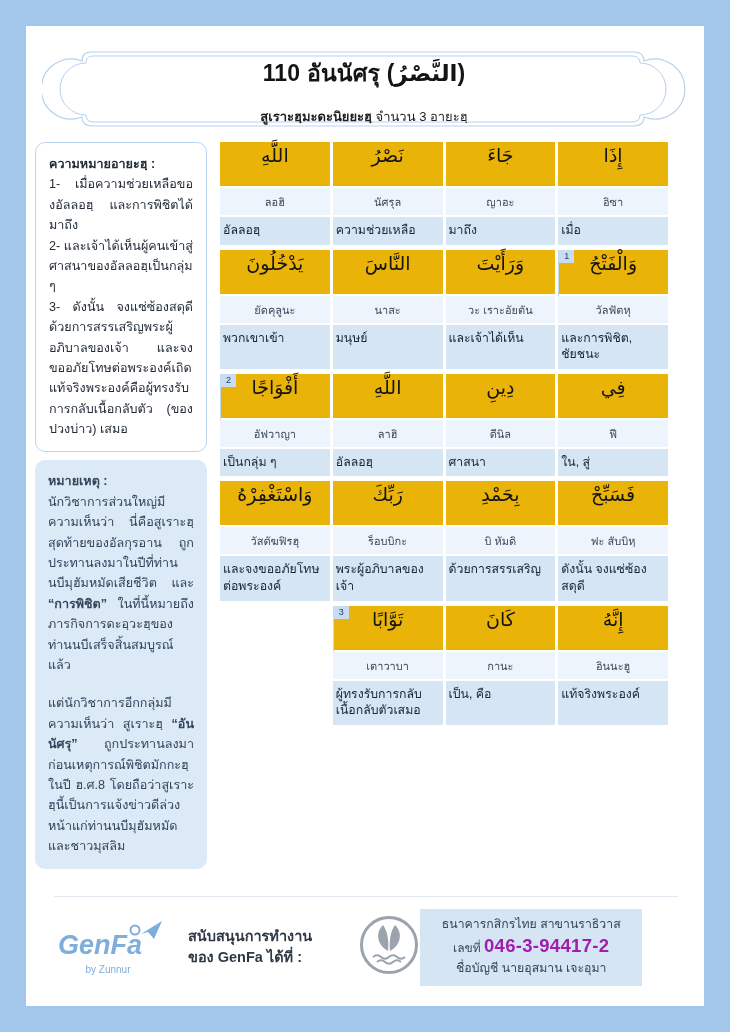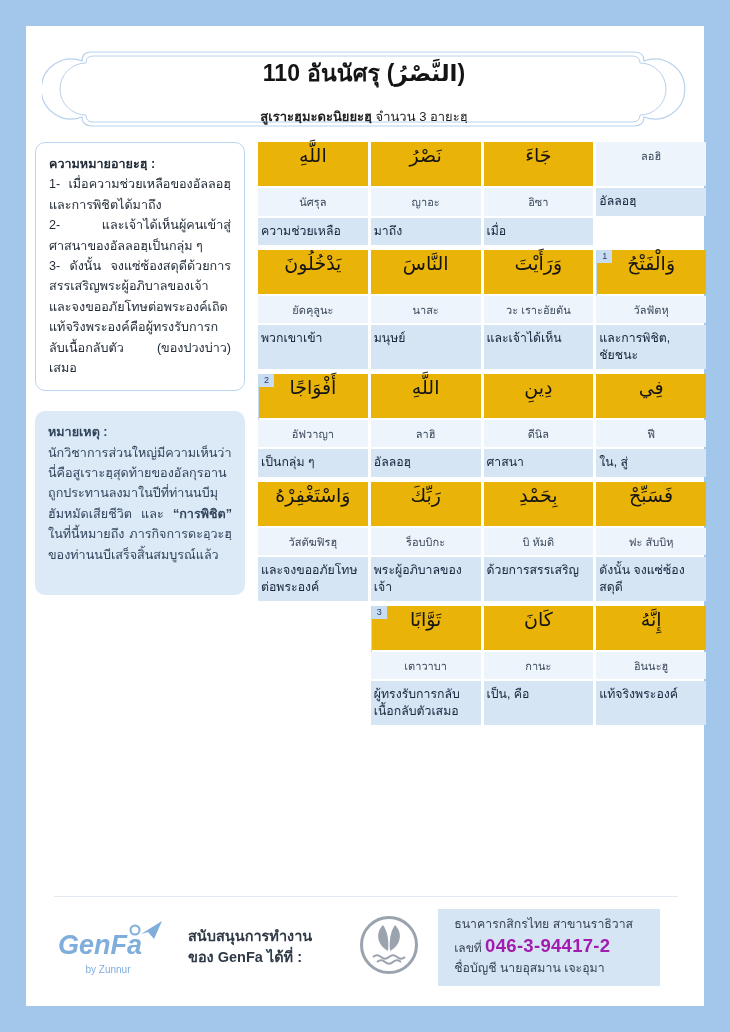--- a/index.html
+++ b/index.html
@@ -37,21 +37,21 @@
   }
   .doc-title{font-size:23px; font-weight:bold; color:#141414; letter-spacing:.2px;}
   .doc-subtitle{font-size:13px; color:#1e1e1e;}
   .doc-subtitle .b{font-weight:bold;}
 
   
   .content{
     position:absolute; left:9px; right:0; top:116px;
     display:flex; gap:13px; align-items:flex-start;
   }
-  .sidebar{width:210px; flex:none; display:flex; flex-direction:column; gap:20px;}
+  .sidebar{width:172px; flex:none; display:flex; flex-direction:column; gap:8px;}
   .side-box{
     border-radius:10px; padding:11px 13px 12px;
     font-size:12.6px; line-height:1.62; color:#222c38; text-align:justify;
   }
   .side-box.meaning{background:#fff; border:1px solid var(--box-border);}
   .side-box.note{background:var(--note-bg); color:#31445c;}
   .side-box .box-title{font-weight:bold; text-align:left;}
   .side-box p{margin:0;}
   .side-box .gap{height:18px;}
   .bseg{font-weight:bold;}
@@ -93,22 +93,22 @@
   .footer{
     position:absolute; left:28px; right:26px; bottom:20px;
     border-top:1px solid #E3E9F0; padding-top:12px;
     display:flex; align-items:center;
   }
   .genfa{width:112px; flex:none; position:relative; padding-left:2px;}
   .genfa .sub{font-size:10px; color:var(--logo-blue); text-align:center; padding-right:6px; margin-top:-4px;}
   .support{margin-left:22px; font-size:14.5px; font-weight:bold; color:#2e3945; line-height:1.5;}
   .banklogo{margin-left:46px; flex:none;}
   .bankbox{
-    margin-left:18px; background:var(--band-med); padding:7px 16px 8px;
-    color:#3a4654; font-size:12.3px; line-height:1.45; min-width:222px;
+    background:var(--band-med); padding:7px 16px 8px;
+    text-align:center; color:#3a4654; font-size:12.3px; line-height:1.45; min-width:222px;
   }
   .bankbox .acc{font-size:12px;}
   .bankbox .acc .num{font-size:18.5px; font-weight:bold; color:#a21caf; letter-spacing:.3px;}
 </style>
 </head>
 <body>
 
 <div class="page">
 
   <div class="header-frame">
@@ -128,34 +128,38 @@
       <div class="side-box meaning">
         <div class="box-title">ความหมายอายะฮฺ :</div>
         <p>1- เมื่อความช่วยเหลือของอัลลอฮฺ และการพิชิตได้มาถึง</p>
         <p>2- และเจ้าได้เห็นผู้คนเข้าสู่ศาสนาของอัลลอฮฺเป็นกลุ่ม ๆ</p>
         <p>3- ดังนั้น จงแซ่ซ้องสดุดีด้วยการสรรเสริญพระผู้อภิบาลของเจ้า และจงขออภัยโทษต่อพระองค์เถิด แท้จริงพระองค์คือผู้ทรงรับการกลับเนื้อกลับตัว (ของปวงบ่าว) เสมอ</p>
       </div>
       <div class="side-box note">
         <div class="box-title">หมายเหตุ :</div>
         <p><span>นักวิชาการส่วนใหญ่มีความเห็นว่า นี่คือสูเราะฮฺสุดท้ายของอัลกุรอาน ถูกประทานลงมาในปีที่ท่านนบีมุฮัมหมัดเสียชีวิต และ </span><span class="bseg">“การพิชิต”</span><span> ในที่นี้หมายถึง ภารกิจการดะอฺวะฮฺของท่านนบีเสร็จสิ้นสมบูรณ์แล้ว</span></p>
         <div class="gap"></div>
+        <p><span>แต่นักวิชาการอีกกลุ่มมีความเห็นว่า สูเราะฮฺ </span><span class="bseg">“อันนัศรุ”</span><span> ถูกประทานลงมาก่อนเหตุการณ์พิชิตมักกะฮฺในปี ฮ.ศ.8 โดยถือว่าสูเราะฮฺนี้เป็นการแจ้งข่าวดีล่วงหน้าแก่ท่านนบีมุฮัมหมัดและชาวมุสลิม</span></p>
       </div>
     </div>
 
     <div class="word-table">
 
       <div class="block">
         <div class="cell ar">
             <span>اللَّهِ</span>
           </div>
         <div class="cell ar">
             <span>نَصْرُ</span>
           </div>
         <div class="cell ar">
             <span>جَاءَ</span>
+          </div>
+        <div class="cell ar">
+            <span>إِذَا</span>
           </div>
         <div class="cell tl">ลอฮิ</div>
         <div class="cell tl">นัศรุล</div>
         <div class="cell tl">ญาอะ</div>
         <div class="cell tl">อิซา</div>
         <div class="cell th">อัลลอฮฺ</div>
         <div class="cell th">ความช่วยเหลือ</div>
         <div class="cell th">มาถึง</div>
         <div class="cell th">เมื่อ</div>
       </div>

